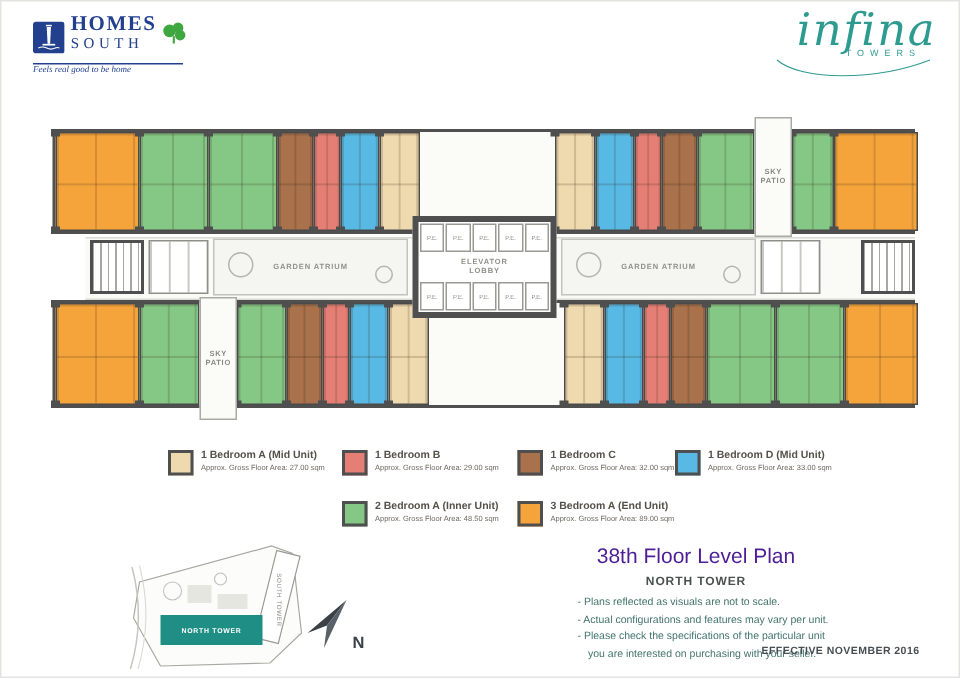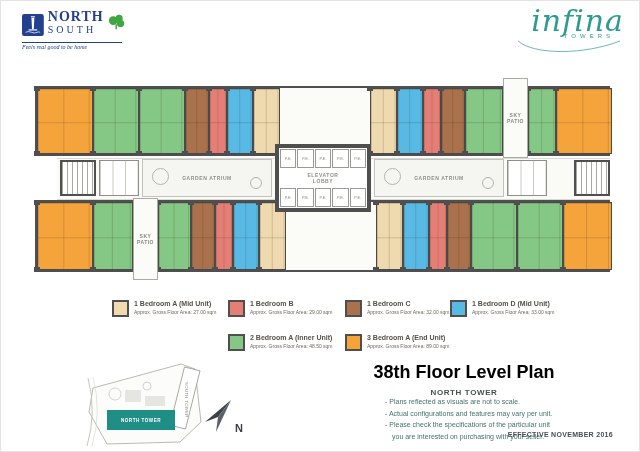--- a/index.html
+++ b/index.html
@@ -55,21 +55,21 @@
   
   #legend{position:absolute;left:112px;top:300px;display:grid;grid-template-columns:116px 117px 105px 150px;
           grid-auto-rows:25px;row-gap:9px;}
   .leg-item{display:flex;align-items:flex-start;}
   .leg-sw{width:17px;height:17px;border:2px solid #4f4f4f;box-sizing:border-box;flex:0 0 17px;}
   .leg-txt{margin-left:5px;line-height:1.25;}
   .leg-label{font-size:7px;font-weight:bold;color:#55504a;}
   .leg-area{font-size:5px;color:#6e685f;}
   
   #f-titleblock{position:absolute;left:368px;top:362px;width:192px;text-align:center;}
-  #f-title{font-size:18px;font-weight:bold;color:#000000;}
+  #f-title{font-size:14px;font-weight:normal;color:#4c1d95;}
   #f-tower{font-size:8px;font-weight:bold;color:#49514D;letter-spacing:.6px;margin-top:5px;}
   #f-notes{position:absolute;left:385px;top:396px;font-size:7px;line-height:1.65;color:#44756C;}
   #f-notes div:last-child{padding-left:7px;}
   #f-effective{position:absolute;right:27px;top:431px;font-size:7px;font-weight:bold;color:#474E52;letter-spacing:.3px;}
   #sitemap{position:absolute;left:85px;top:360px;}
   #compass{position:absolute;left:203px;top:398px;}
 </style>
 </head>
 <body>
 
@@ -78,21 +78,21 @@
   <div class="dmci">
     <div class="dmci-row">
       <svg width="30" height="30" viewBox="0 0 30 30">
         <rect x="0" y="0" width="30" height="30" rx="3" fill="#23408F"></rect>
         <polygon points="13,5 17,5 16.2,21 13.8,21" fill="#ffffff"></polygon>
         <rect x="9" y="21" width="12" height="1.6" fill="#ffffff"></rect>
         <rect x="12.2" y="3" width="5.6" height="1.4" fill="#ffffff"></rect>
         <path d="M5 25 q4 -2 8 0 q4 2 8 0 q2 -1 4 0" stroke="#ffffff" stroke-width="1" fill="none"></path>
       </svg>
       <div class="dmci-texts">
-        <div class="dmci-name">NORTH</div>
+        <div class="dmci-name">HOMES</div>
         <div class="dmci-homes">SOUTH</div>
       </div>
       <svg width="28" height="24" viewBox="0 0 28 24" style="margin-left:2px">
         <circle cx="10" cy="10" r="6" fill="#3FA73F"></circle>
         <circle cx="18" cy="7" r="5" fill="#3FA73F"></circle>
         <circle cx="20" cy="14" r="5" fill="#3FA73F"></circle>
         <rect x="13" y="15" width="2" height="7" fill="#3FA73F"></rect>
       </svg>
     </div>
     <div class="dmci-rule"></div>

